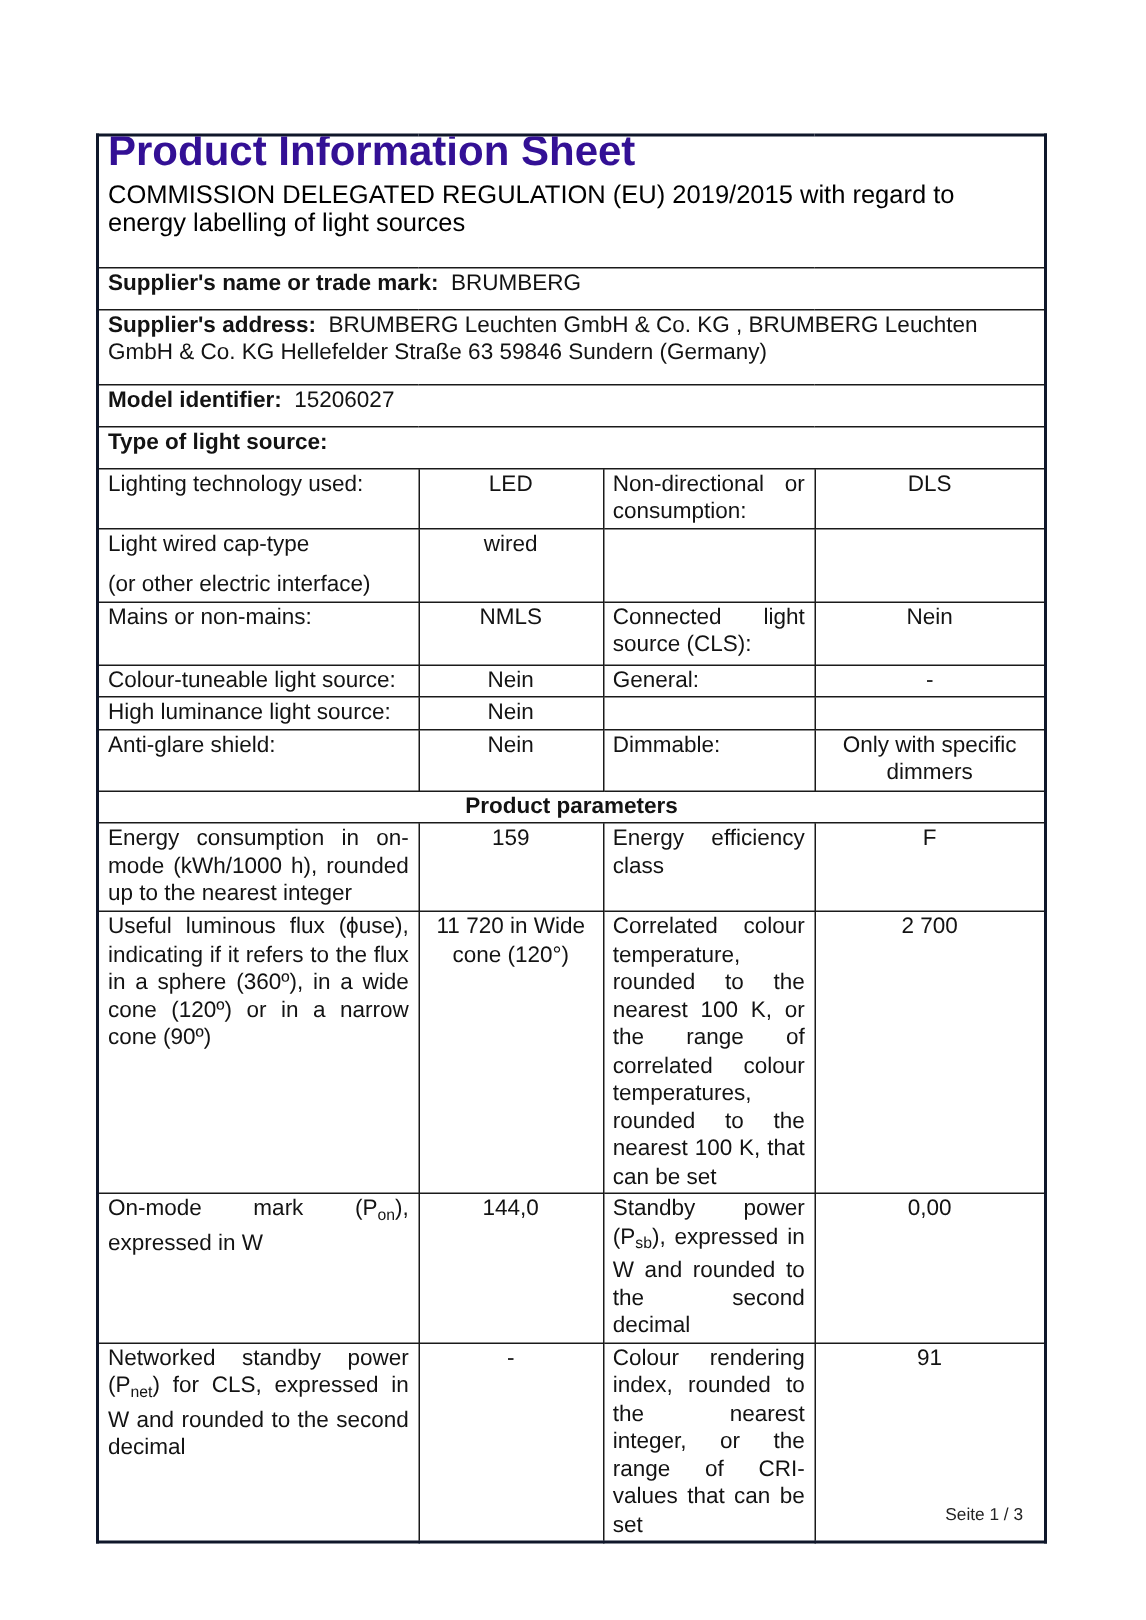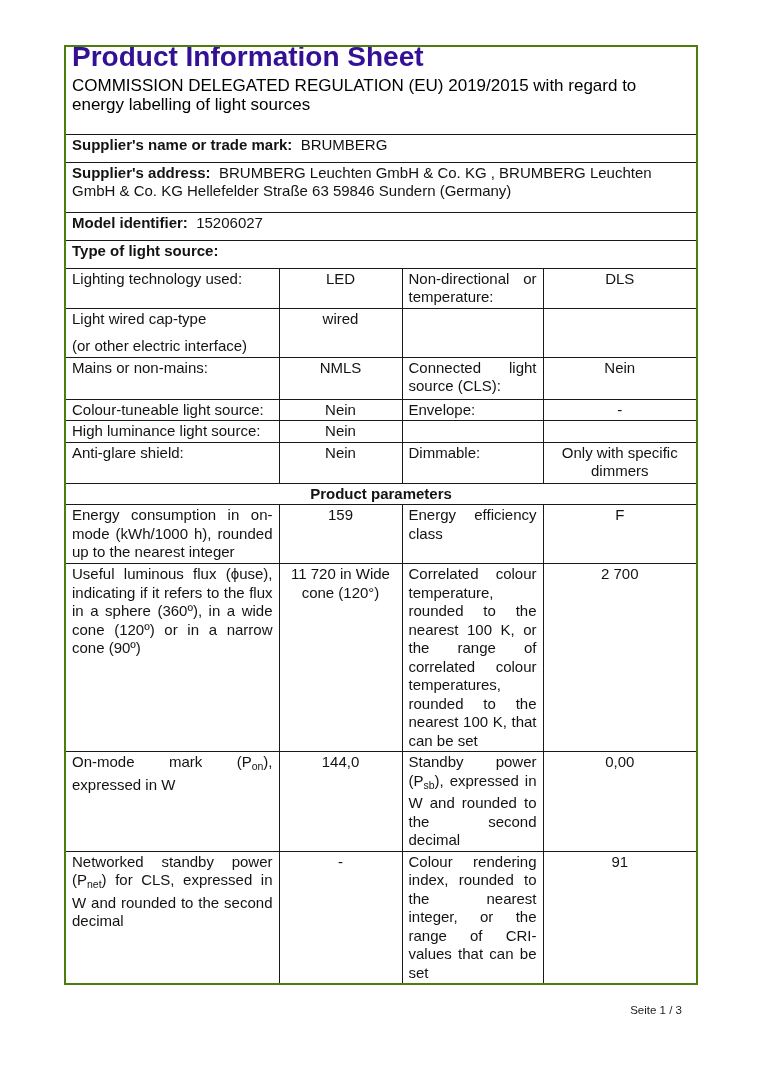--- a/index.html
+++ b/index.html
@@ -2,21 +2,21 @@
 <html style="--accent: #331095;"><head>
 <meta charset="utf-8">
 <style>
   html,body{margin:0;padding:0;}
   body{
     width:764px;height:1080px;position:relative;background:#ffffff;
     font-family:"Liberation Sans",sans-serif;color:#111;overflow:hidden;
     -webkit-font-smoothing:antialiased;
   }
   .sheet{position:absolute;left:64px;top:45px;width:632px;}
-  table.doc{border-collapse:collapse;table-layout:fixed;width:632px;border:2px solid #4d7c0f;}
+  table.doc{border-collapse:collapse;table-layout:fixed;width:632px;border:2px solid #0f172a;margin-top:44px;}
   table.doc td{
     border:1.5px solid #1a1a1a;vertical-align:top;
     padding:1px 6px;font-size:15px;line-height:18.5px;color:#131313;
     overflow:hidden;
   }
   
   col.c1{width:214px}col.c2{width:123px}col.c3{width:141px}col.c4{width:154px}
   
   .rt{height:88px}.rn{height:28px}.ra{height:50px}.rm{height:28px}.rtype{height:28px}
   .tr1{height:40px}.tr2{height:45px}.tr3{height:42px}.tr4{height:21px}.tr5{height:21px}.tr6{height:41px}
@@ -80,21 +80,21 @@
 
     <tr class="rtype">
       <td colspan="4">
         <span class="b">Type of light source:</span>
       </td>
     </tr>
 
     <tr class="tr1">
       <td>Lighting technology used:</td>
       <td class="val">LED</td>
-      <td class="param">Non-directional or temperature:</td>
+      <td class="param">Non-directional or consumption:</td>
       <td class="val">DLS</td>
     </tr>
 
     <tr class="tr2">
       <td>
         <div>Light wired cap-type</div>
         <div class="cap2">(or other electric interface)</div>
       </td>
       <td class="val">wired</td>
       <td></td>
@@ -104,21 +104,21 @@
     <tr class="tr3">
       <td>Mains or non-mains:</td>
       <td class="val">NMLS</td>
       <td class="param">Connected light source (CLS):</td>
       <td class="val">Nein</td>
     </tr>
 
     <tr class="tr4">
       <td>Colour-tuneable light source:</td>
       <td class="val">Nein</td>
-      <td>Envelope:</td>
+      <td>General:</td>
       <td class="val">-</td>
     </tr>
 
     <tr class="tr5">
       <td>High luminance light source:</td>
       <td class="val">Nein</td>
       <td></td>
       <td></td>
     </tr>
 

